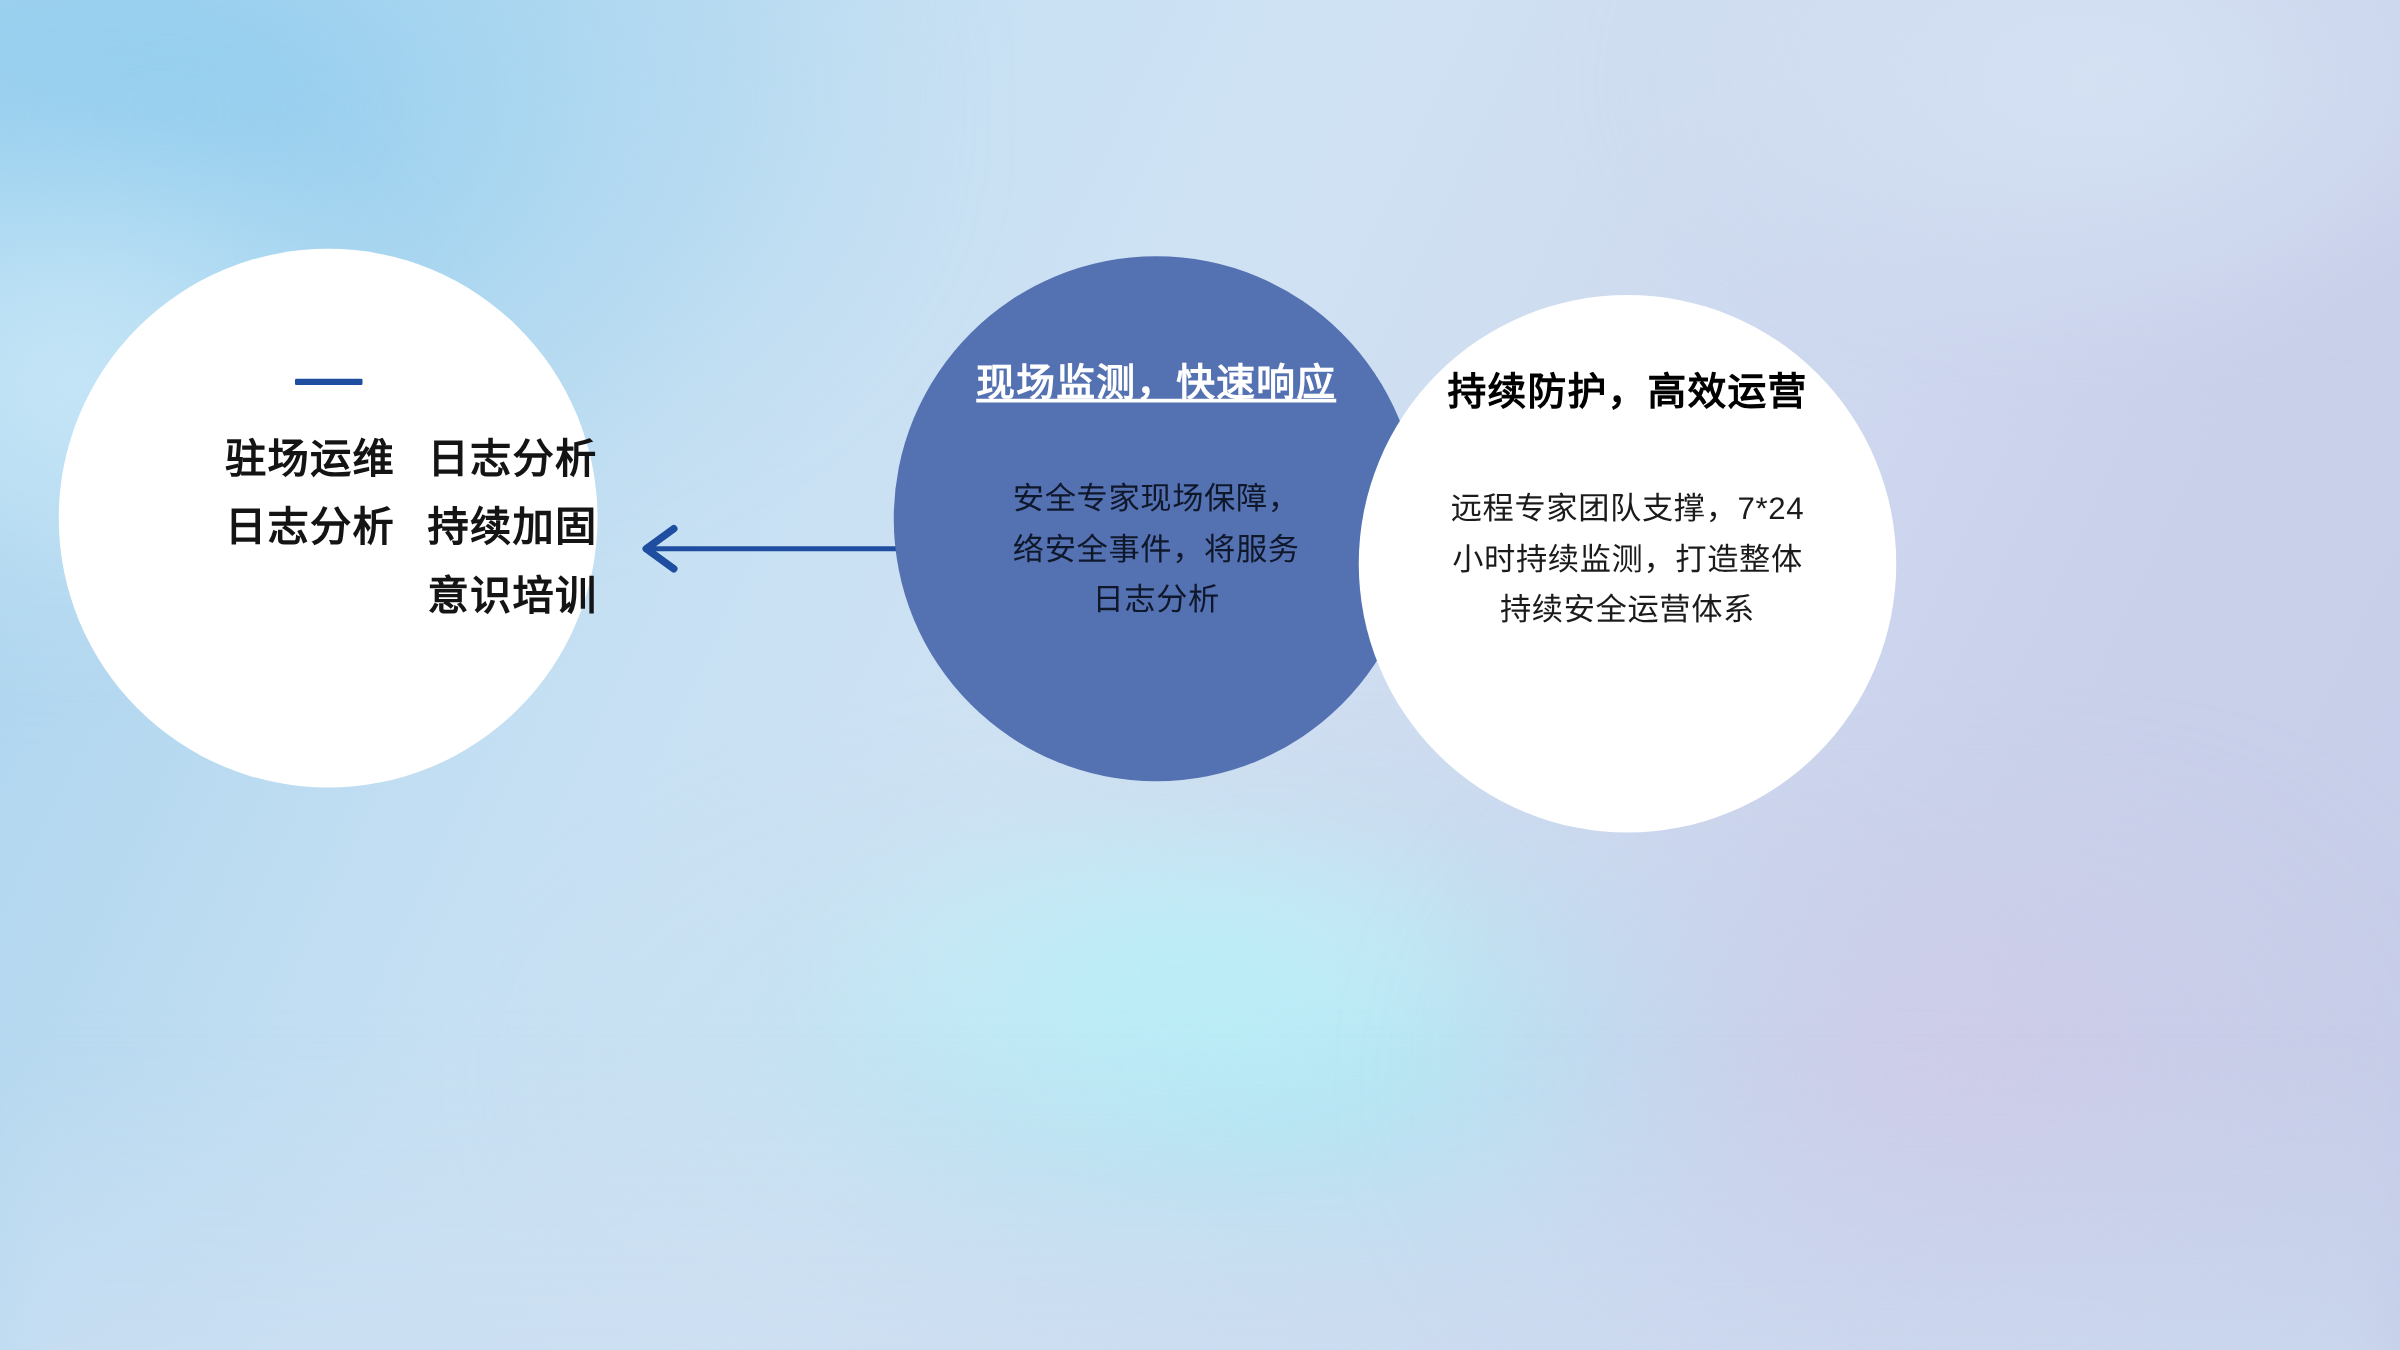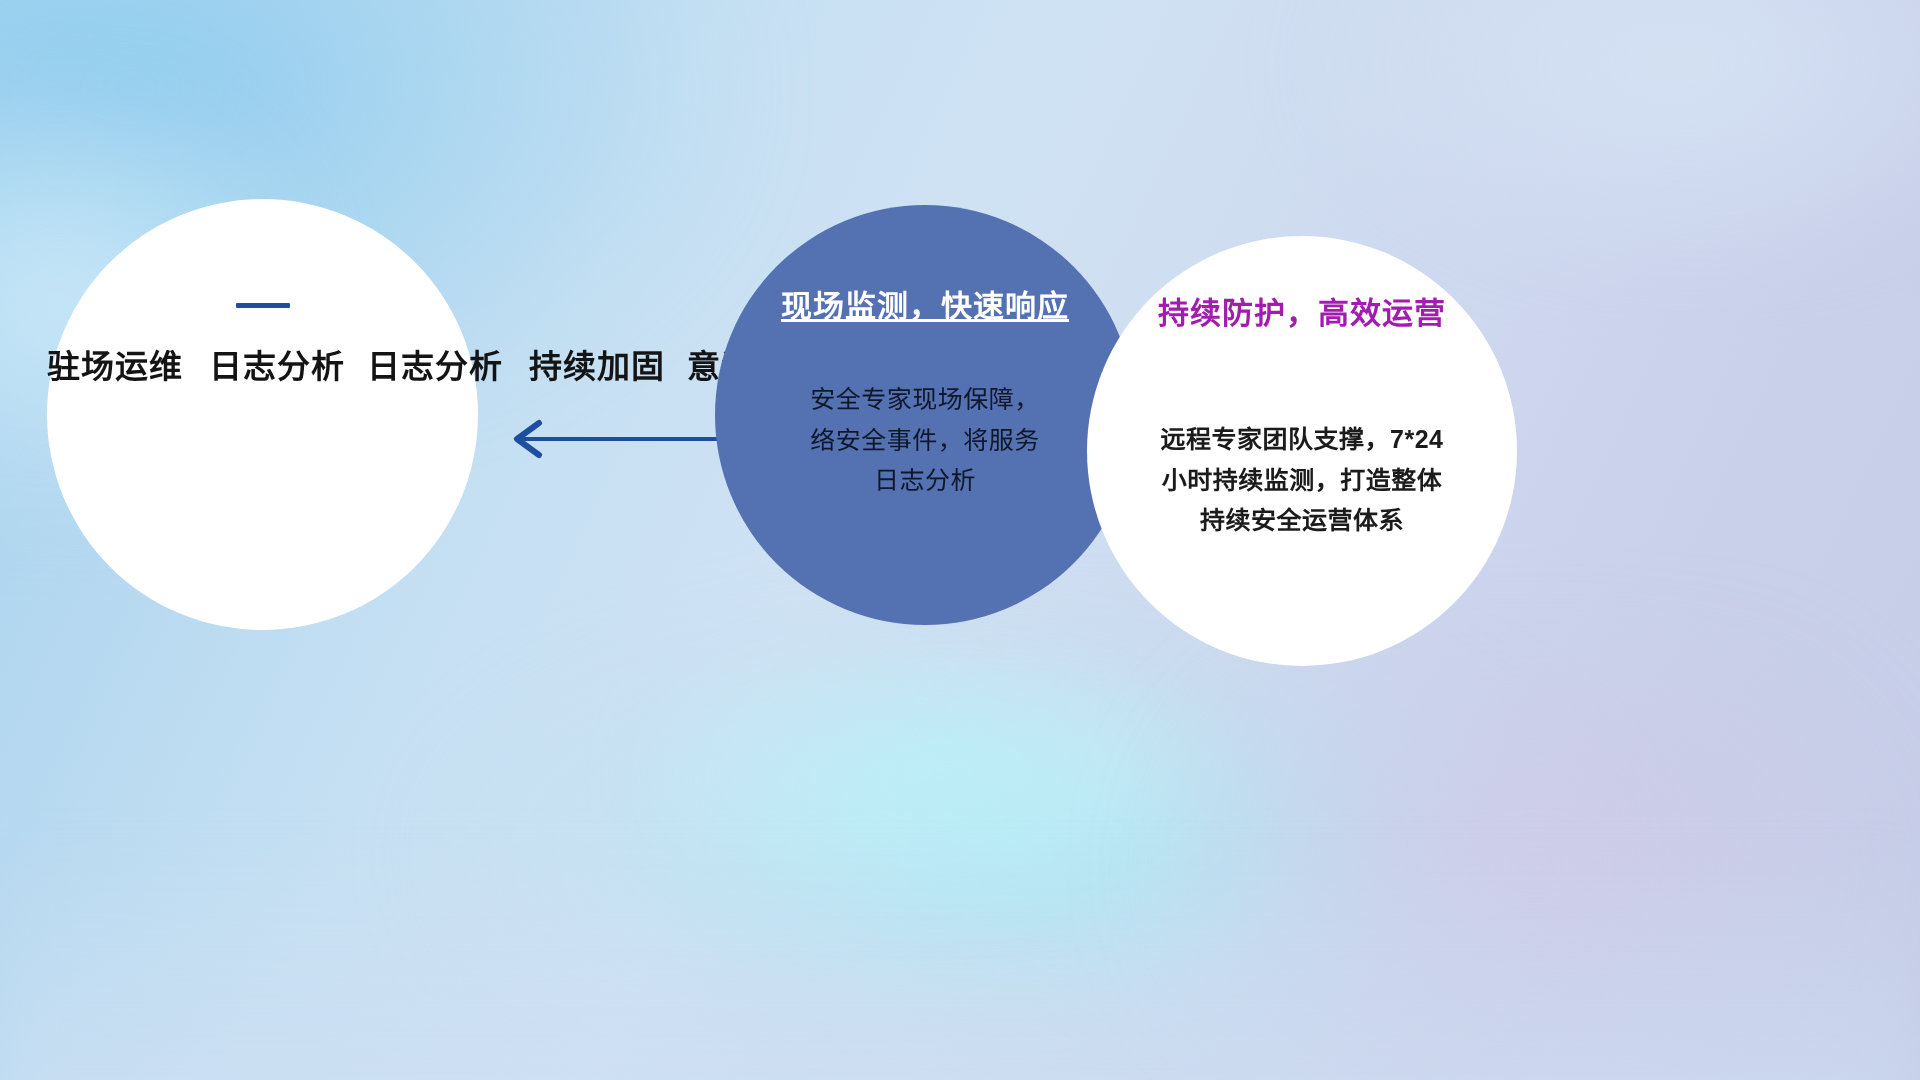--- a/index.html
+++ b/index.html
@@ -98,21 +98,21 @@
     left:47px;top:199px;width:431px;height:431px;
     background:#ffffff;
     justify-content:flex-start;
     padding-top:104px;
   }
   .accent-dash{
     width:54px;height:5px;background:#1f4ea1;border-radius:1px;
     margin-bottom:42px;
   }
   .left-lines{
-    display:flex;align-items:flex-end;
+    display:flex;flex-direction:column;align-items:flex-end;
     gap:22px;width:100%;
   }
   .left-line{
     font-size:33px;font-weight:700;color:#141414;
     letter-spacing:1px;line-height:1;white-space:nowrap;
   }
   .left-line .gap{display:inline-block;width:26px;}
 
   
   .circle-mid{
@@ -136,29 +136,28 @@
 
   
   .circle-right{
     left:1087px;top:236px;width:430px;height:430px;
     background:#ffffff;
     z-index:3;
     justify-content:flex-start;
     padding-top:62px;
   }
   .right-title{
-    font-size:31px;font-weight:700;color:#a21caf;
+    font-size:31px;font-weight:700;color:#000000;
     letter-spacing:1px;line-height:1;white-space:nowrap;
     margin-bottom:58px;
   }
   .right-body{
     font-size:25px;color:#1b1b1b;line-height:1.62;
-    text-align:center;width:345px;font-weight:700;
+    text-align:center;width:345px;font-weight:400;
     letter-spacing:0.5px;
-    margin-top:32px;
   }
 
   
   .arrow-connector{
     position:absolute;left:495px;top:416px;width:225px;height:46px;
     z-index:1;
   }
 </style>
 </head>
 <body>

